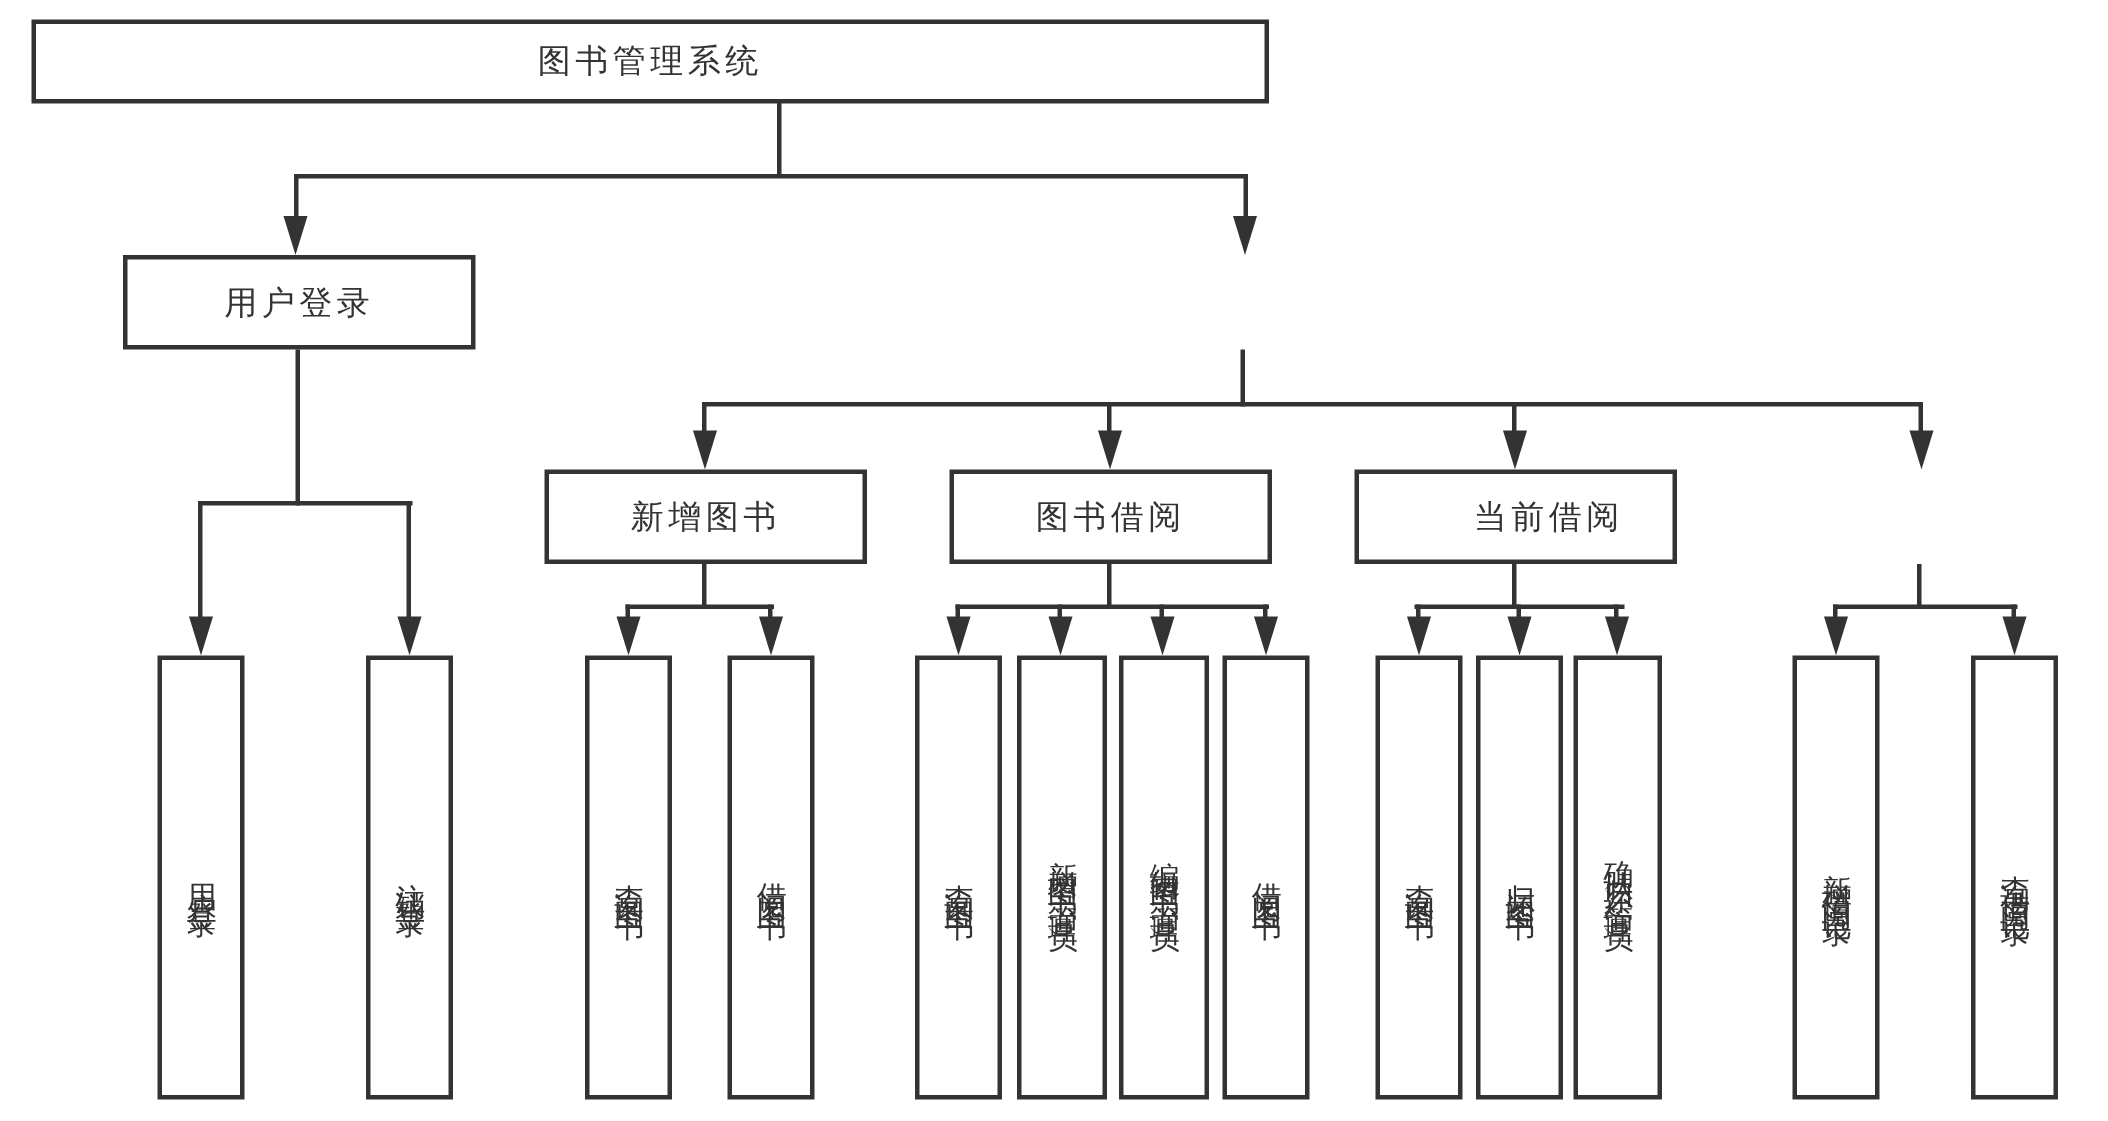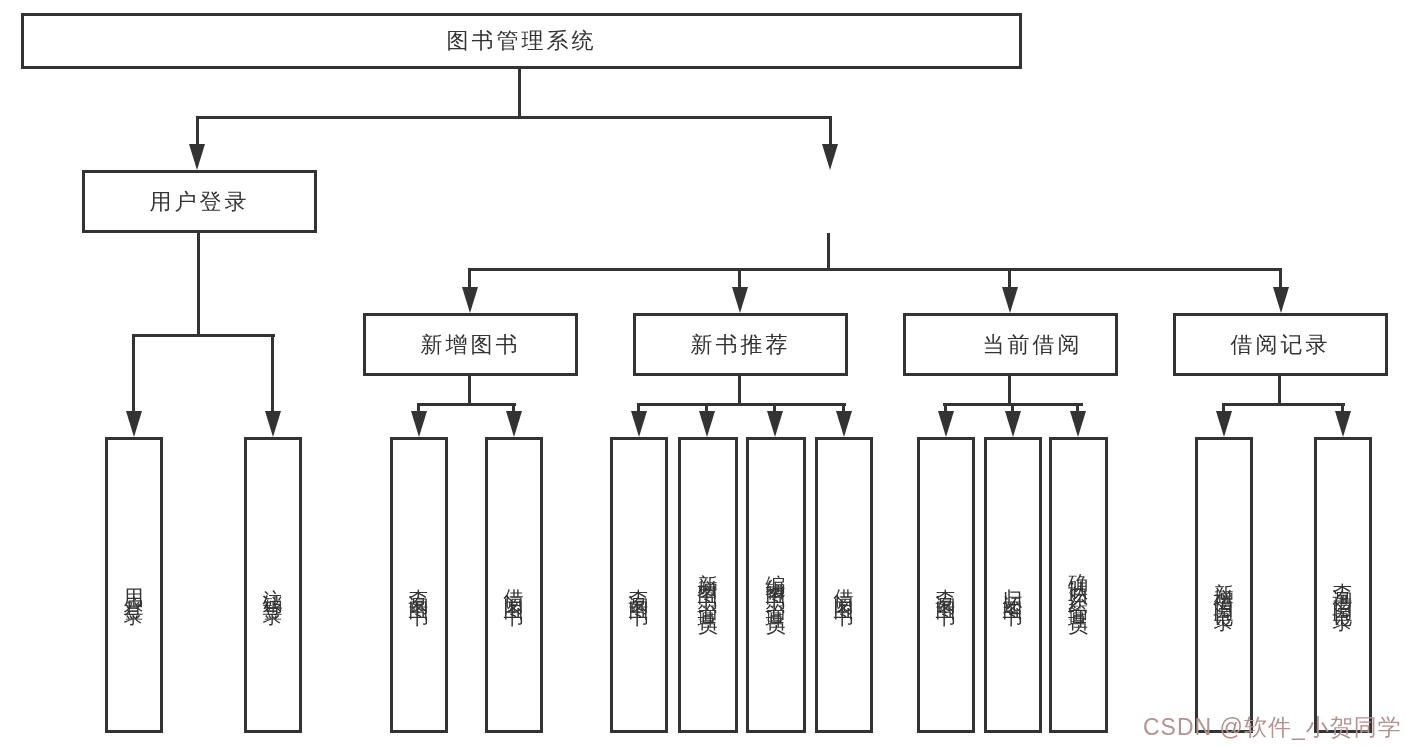--- a/index.html
+++ b/index.html
@@ -50,21 +50,21 @@
     letter-spacing:1px;
     color:#b3928f;
     white-space:nowrap;
   }
 </style>
 </head>
 <body>
 
 <div class="canvas">
 
-  <div class="box" style="left:21px;top:13px;width:1001px;height:56px;">图书管理系统</div>
+  <div class="box" style="left:21px;top:13px;width:825px;height:56px;">图书管理系统</div>
 
   <div class="vline" style="left:518px;top:68px;height:50px;"></div>
   <div class="hline" style="left:196px;top:116px;width:636px;"></div>
   <div class="vline" style="left:196px;top:116px;height:30px;"></div>
   <div class="vline" style="left:829px;top:116px;height:30px;"></div>
   <div class="arrow" style="left:189px;top:144px;"></div>
   <div class="arrow" style="left:822px;top:144px;"></div>
 
   <div class="box" style="left:82px;top:170px;width:235px;height:63px;">用户登录</div>
 
@@ -80,23 +80,22 @@
   <div class="vline" style="left:468px;top:268px;height:22px;"></div>
   <div class="vline" style="left:738px;top:268px;height:22px;"></div>
   <div class="vline" style="left:1008px;top:268px;height:22px;"></div>
   <div class="vline" style="left:1279px;top:268px;height:22px;"></div>
   <div class="arrow" style="left:462px;top:287px;"></div>
   <div class="arrow" style="left:732px;top:287px;"></div>
   <div class="arrow" style="left:1002px;top:287px;"></div>
   <div class="arrow" style="left:1273px;top:287px;"></div>
 
   <div class="box" style="left:363px;top:313px;width:215px;height:63px;">新增图书</div>
-  <div class="box" style="left:633px;top:313px;width:215px;height:63px;">新书推荐</div>
+  <div class="box" style="left:633px;top:313px;width:215px;height:63px;">图书借阅</div>
   <div class="box" style="left:903px;top:313px;width:215px;height:63px;padding-left:44px;">当前借阅</div>
-  <div class="box" style="left:1173px;top:313px;width:215px;height:63px;">借阅记录</div>
 
   <div class="vline" style="left:468px;top:376px;height:30px;"></div>
   <div class="hline" style="left:417px;top:403px;width:99px;"></div>
   <div class="vline" style="left:417px;top:403px;height:11px;"></div>
   <div class="vline" style="left:512px;top:403px;height:11px;"></div>
   <div class="arrow" style="left:411px;top:411px;"></div>
   <div class="arrow" style="left:506px;top:411px;"></div>
 
   <div class="vline" style="left:738px;top:376px;height:30px;"></div>
   <div class="hline" style="left:637px;top:403px;width:209px;"></div>
@@ -162,15 +161,14 @@
     <span class="vtext">确认归还（管理员）</span>
   </div>
 
   <div class="vbox" style="left:1195px;top:437px;width:58px;height:296px;">
     <span class="vtext">新增借阅记录</span>
   </div>
   <div class="vbox" style="left:1314px;top:437px;width:58px;height:296px;">
     <span class="vtext">查询借阅记录</span>
   </div>
 
-  <div class="watermark">CSDN @软件_小贺同学</div>
 
 </div>
 
 </body></html>

